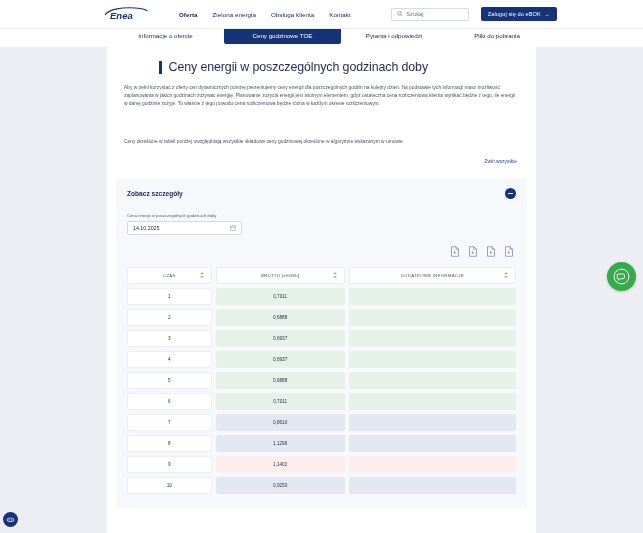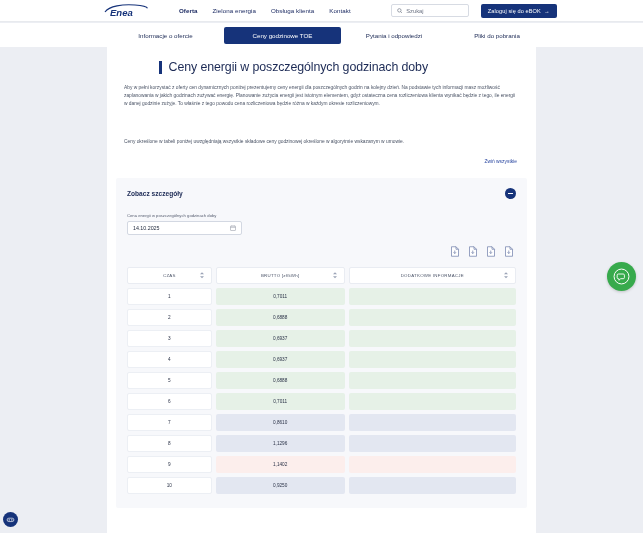--- a/index.html
+++ b/index.html
@@ -7,21 +7,21 @@
     width: 643px; height: 533px;
     overflow: hidden;
     background: #eceef3;
     font-family: "Liberation Sans", sans-serif;
     -webkit-font-smoothing: antialiased;
   }
 
   
   .header {
     position: absolute; top: 0; left: 0;
-    width: 643px; height: 22px;
+    width: 643px; height: 29px;
     background: #ffffff;
     display: flex; align-items: center;
     border-bottom: 1px solid #e8eaee;
     z-index: 20;
   }
   .logo {
     margin-left: 103px;
     width: 46px; height: 16px;
     position: relative;
     display: flex; align-items: center; justify-content: center;

